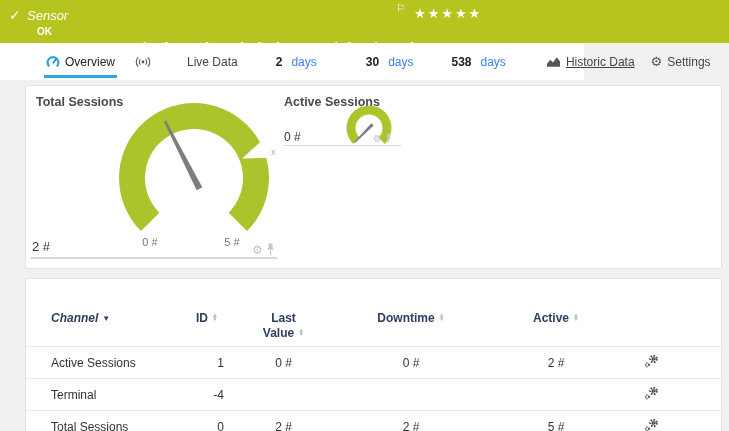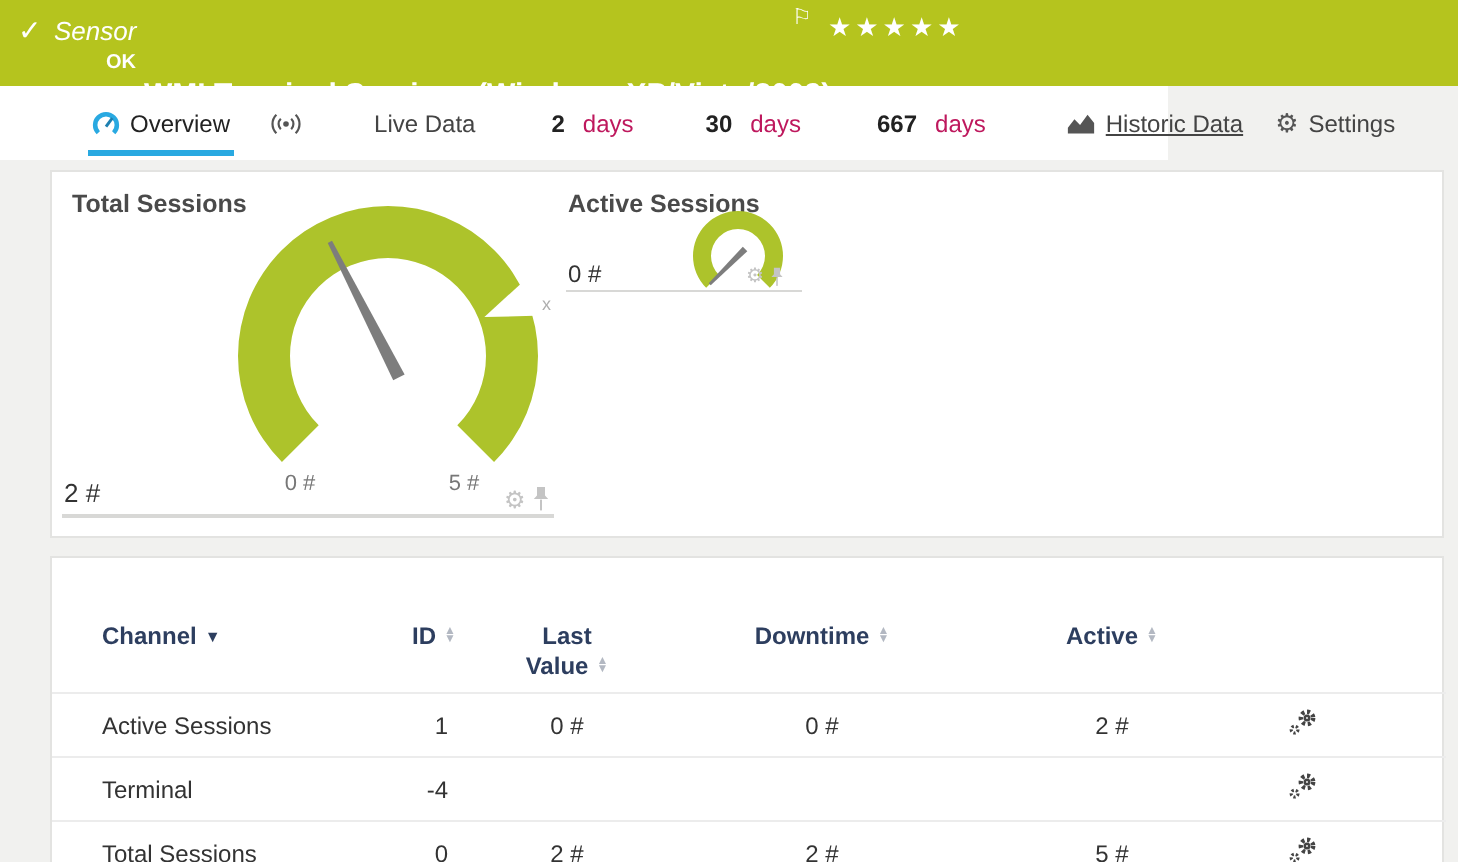--- a/index.html
+++ b/index.html
@@ -10,31 +10,31 @@
     font-family:"Liberation Sans","DejaVu Sans",sans-serif;
     color:#333;
   }
   
   .statusbar { position:absolute; left:0; top:0; width:729px; height:43px; background:#b5c41e; color:#fff; }
   .sb-check { position:absolute; left:9px; top:7px; font-size:14px; font-weight:bold; }
   .sb-kind  { position:absolute; left:27px; top:8px; font-size:13px; font-style:italic; }
   .sb-title { position:absolute; left:72px; top:5px; font-size:15px; font-weight:bold; white-space:nowrap;margin-top:34px; }
   .sb-flag  { position:absolute; left:396px; top:2px; font-size:11px; }
   .sb-stars { position:absolute; left:414px; top:6px; font-size:13px; letter-spacing:2px; }
-  .sb-ok    { position:absolute; left:37px; top:26px; font-size:10px; font-weight:bold;margin-left:16px; }
+  .sb-ok    { position:absolute; left:37px; top:26px; font-size:10px; font-weight:bold; }
   
   .tabsbar { position:absolute; left:0; top:43px; width:584px; height:37px; background:#fff;
              display:flex; align-items:center; padding-left:44px; font-size:12px; color:#444; }
   .tab { position:relative; height:37px; display:flex; align-items:center; gap:5px; padding:0 2px; cursor:pointer; white-space:nowrap; }
   .tab svg { flex:0 0 auto; }
   .tab.active { color:#222; }
   .tab.active::after { content:""; position:absolute; left:0; right:0; bottom:2px; height:3px; background:#29a9e1; }
   .tab .num { font-weight:bold; color:#222; margin-right:4px; }
-  .tab .unit { color:#be185d; }
-  .t-live { margin-left:16px;gap:36px; } .t-2d { margin-left:34px; } .t-30d { margin-left:32px; }
+  .tab .unit { color:#3b82f6; }
+  .t-live { margin-left:16px;gap:36px; } .t-2d { margin-left:34px; } .t-30d { margin-left:45px; }
   .t-365d { margin-left:34px; } .t-hist { margin-left:36px;text-decoration:underline; } .t-log { margin-left:34px; } .t-set { margin-left:12px; }
   .gearglyph { font-size:13px; color:#555; line-height:1; }
   
   .panel { position:absolute; background:#fff; border:1px solid #e3e3e1; }
   .panel-gauges { left:25px; top:85px; width:697px; height:184px; }
   .panel-table  { left:25px; top:278px; width:697px; height:170px; }
   .g-title { position:absolute; font-size:12.5px; font-weight:bold; color:#4a4a4a; }
   .g-title-total  { left:10px; top:9px; }
   .g-title-active { left:258px; top:9px; }
   .g-value { position:absolute; font-size:13px; color:#333; }
@@ -49,22 +49,22 @@
   .g-tools-total  { left:226px; top:157px; }
   .g-tools-active { left:347px; top:47px; }
   .g-gear { font-size:12px; color:#c4c4c4; line-height:1; cursor:pointer; }
   .svg-total  { position:absolute; left:78px;  top:7px; }
   .svg-active { position:absolute; left:316px; top:15px; }
   
   table { border-collapse:collapse; table-layout:fixed; width:697px; font-size:12px; }
   col.c1{width:160px} col.c2{width:50px} col.c3{width:95px} col.c4{width:160px} col.c5{width:130px} col.c6{width:60px} col.c7{width:42px}
   th { color:#2d3e5f; font-size:12px; font-weight:bold; vertical-align:top; padding-top:32px; padding-bottom:5px; text-align:center; cursor:pointer; }
   th .h-line { line-height:15px; }
-  th.c-channel { text-align:left; padding-left:25px; }
-  th.c-id { text-align:right; padding-right:8px; }
+  th.c-channel { text-align:left; padding-left:25px;font-style:italic; }
+  th.c-id { padding-right:8px; }
   td { padding:7px 0 7px; color:#333; vertical-align:middle; }
   tbody tr { border-top:1px solid #ececec; }
   tbody tr:last-child { border-bottom:1px solid #ececec; }
   td.c-channel { text-align:left; padding-left:25px; }
   td.c-id { text-align:right; padding-right:12px; }
   td.c-last, td.c-min, td.c-max { text-align:center; }
   td.c-edit { text-align:center; }
   .caret { font-size:8px; color:#2d3e5f; margin-left:4px; vertical-align:1px; }
   .sort { display:inline-block; margin-left:4px; vertical-align:1px; }
   .sort i { display:block; font-style:normal; font-size:6px; line-height:4.5px; color:#b3b8c2; }
@@ -102,21 +102,21 @@
   </div>
   <div class="tab t-2d">
     <span class="num">2</span>
       <span class="unit">days</span>
   </div>
   <div class="tab t-30d">
     <span class="num">30</span>
       <span class="unit">days</span>
   </div>
   <div class="tab t-365d">
-    <span class="num">667</span>
+    <span class="num">538</span>
       <span class="unit">days</span>
   </div>
   <div class="tab t-hist">
     <svg width="15" height="12" viewBox="0 0 16 12">
       <path d="M1 11 L1 8 4.5 3.5 7.5 6.5 11.5 1 15 5.5 15 11 Z" fill="#555"></path>
     </svg>
     <span>Historic Data</span>
   </div>
   <div class="tab t-set">
     <span class="gearglyph">⚙</span>

